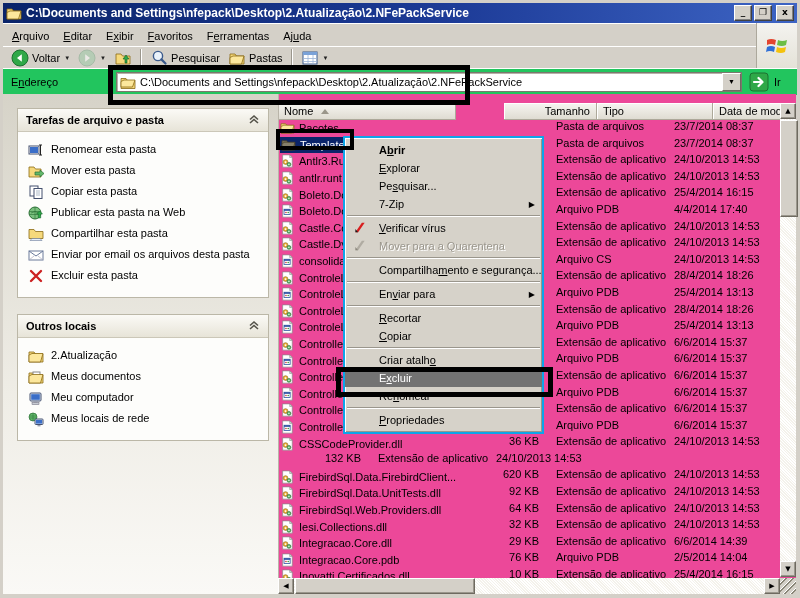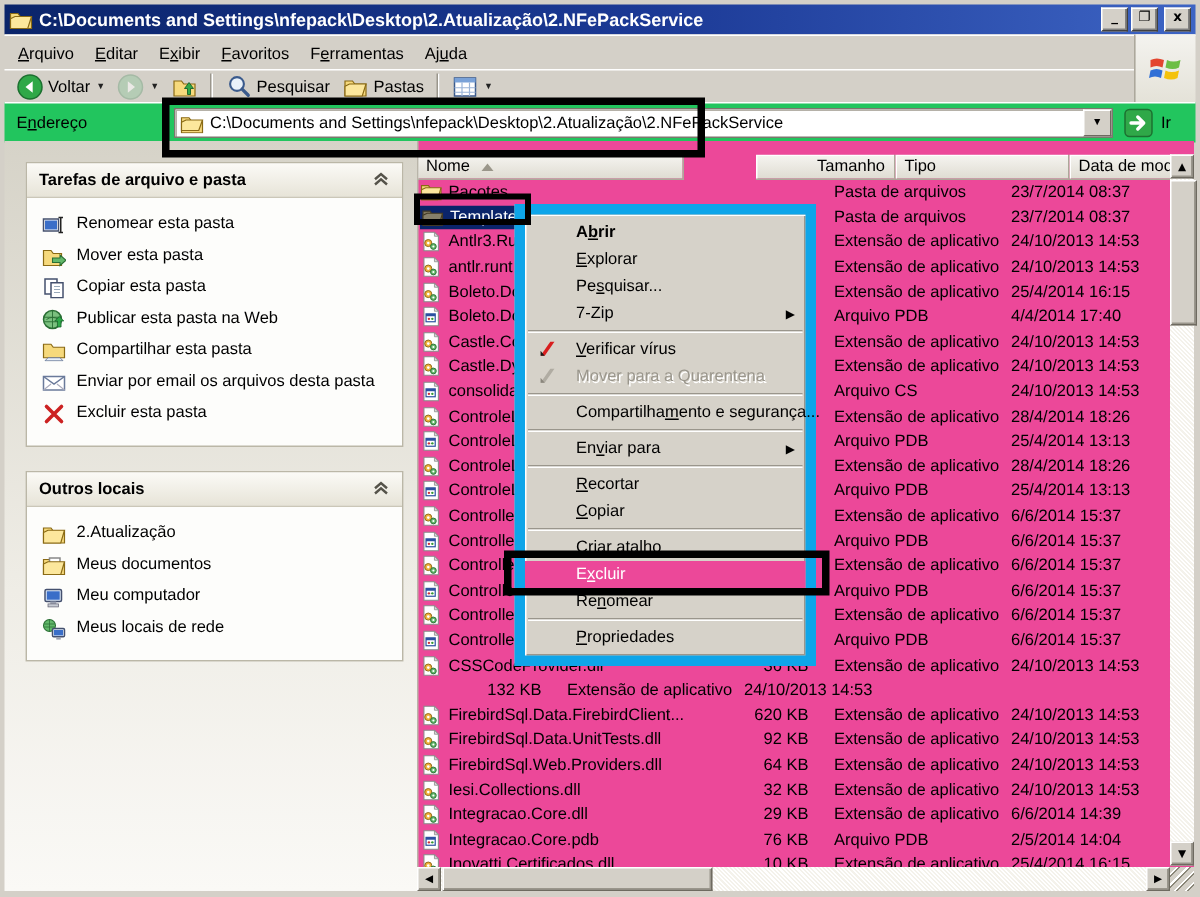--- a/index.html
+++ b/index.html
@@ -36,43 +36,43 @@
   .pane-b{padding:8px 6px 10px 8px}
   .pitem{display:flex;gap:7px;align-items:flex-start;padding:3px 2px;font-size:11px;line-height:13px;color:#000}
   .pitem .picon{width:16px;height:15px;flex-shrink:0;display:inline-flex}
   #pane-details .pane-h{background:linear-gradient(#DDDAD0,#C7C3B5)}
   
   #cols{position:absolute;top:9px;left:0;right:16px;height:17px;display:flex;overflow:hidden}
   .col{box-sizing:border-box;background:linear-gradient(#F6F5F1,#DFDCD2);border-right:1px solid #ACA899;border-bottom:1px solid #ACA899;box-shadow:inset 1px 1px 0 #fff;font-size:11px;padding:1px 6px;white-space:nowrap;display:flex;align-items:center;flex-shrink:0}
   .sortarrow{width:0;height:0;border-left:4px solid transparent;border-right:4px solid transparent;border-bottom:5px solid #9a968a;margin-left:8px}
   
   #rows{position:absolute;top:26px;left:0;width:505px;height:458px;overflow:hidden}
-  .frow{display:flex;height:16.6px;align-items:center;font-size:11px;color:#000}
+  .frow{display:flex;height:16.6px;font-size:11px;color:#000}
   .c-name{width:178px;box-sizing:border-box;display:flex;align-items:center;padding-left:2px;overflow:hidden;white-space:nowrap;flex-shrink:0}
   .c-size{width:93px;box-sizing:border-box;text-align:right;padding-right:10px;flex-shrink:0}
   .c-type{width:118px;box-sizing:border-box;padding-left:7px;flex-shrink:0;white-space:nowrap}
   .c-date{padding-left:7px;white-space:nowrap}
   .ficon{width:15px;height:14px;margin-right:4px;display:inline-flex;flex-shrink:0}
   .nwrap{display:inline-flex;align-items:center}
   .nwrap.sel{background:#0a246a;color:#fff;padding:1px 1px}
   .nwrap.sel .ficon{filter:brightness(.55) saturate(.5)}
   
   .sb-track{background-image:repeating-linear-gradient(45deg,#F4F2EB 0 1px,#fff 1px 2px)}
   #vscroll{position:absolute;right:4px;top:103px;width:16px;height:474px}
   #hscroll{position:absolute;left:278px;bottom:4px;height:16px;right:20px}
   .sbtn{position:absolute;width:16px;height:16px;background:#D4D0C8;border:1px solid;border-color:#fff #6e6a60 #6e6a60 #fff;box-shadow:inset -1px -1px 0 #9a968c;font-size:7px;text-align:center;line-height:14px;box-sizing:border-box;color:#000;font-family:"DejaVu Sans",sans-serif}
   #vthumb{position:absolute;left:0;top:17px;width:16px;height:95px;background:#D4D0C8;border:1px solid;border-color:#fff #6e6a60 #6e6a60 #fff;box-shadow:inset -1px -1px 0 #9a968c}
   #hthumb{position:absolute;left:17px;top:0;width:180px;height:16px;background:#D4D0C8;border:1px solid;border-color:#fff #6e6a60 #6e6a60 #fff;box-shadow:inset -1px -1px 0 #9a968c;box-sizing:border-box}
   #grip{position:absolute;right:4px;bottom:4px;width:16px;height:16px;background:#D4D0C8;background-image:repeating-linear-gradient(135deg,transparent 0 3px,#fff 3px 4px,#8a8678 4px 5px)}
   
-  #ctxmenu{position:absolute;left:343px;top:136px;width:201px;background:#D6D2C9;border:7px solid #0ea5e9;box-shadow:inset 1px 1px 0 #fff,inset -1px -1px 0 #9a968c;z-index:40;padding:3px 0;box-sizing:border-box}
+  #ctxmenu{position:absolute;left:343px;top:136px;width:201px;background:#D6D2C9;border:2px solid #0ea5e9;box-shadow:inset 1px 1px 0 #fff,inset -1px -1px 0 #9a968c;z-index:40;padding:3px 0;box-sizing:border-box}
   .cm-item{position:relative;height:18px;display:flex;align-items:center;padding-left:34px;padding-right:14px;font-size:11px;color:#000;white-space:nowrap}
   .cm-item.bold{font-weight:bold}
   .cm-item.dis{color:#9a968c;text-shadow:1px 1px 0 #fff}
-  .cm-item.sel{background:#ec4899;color:#fff}
+  .cm-item.sel{background:#737373;color:#fff}
   .cm-item .cicon{position:absolute;left:8px;top:2px;width:16px;height:14px;display:inline-flex}
   .cm-sub{position:absolute;right:7px;font-size:8px;font-family:"DejaVu Sans",sans-serif}
   .cm-sep{height:0;border-top:1px solid #9a968c;border-bottom:1px solid #fff;margin:2px 2px}
   
   .annot{position:absolute;border:4px solid #000;z-index:60;pointer-events:none}
   #annot-address{left:108px;top:65px;width:352px;height:30px;border-width:5px}
   #annot-templates{left:276px;top:129px;width:70px;height:13px}
   #annot-excluir{left:336px;top:367px;width:207px;height:20px;border-width:5px}
 </style>
 </head>

